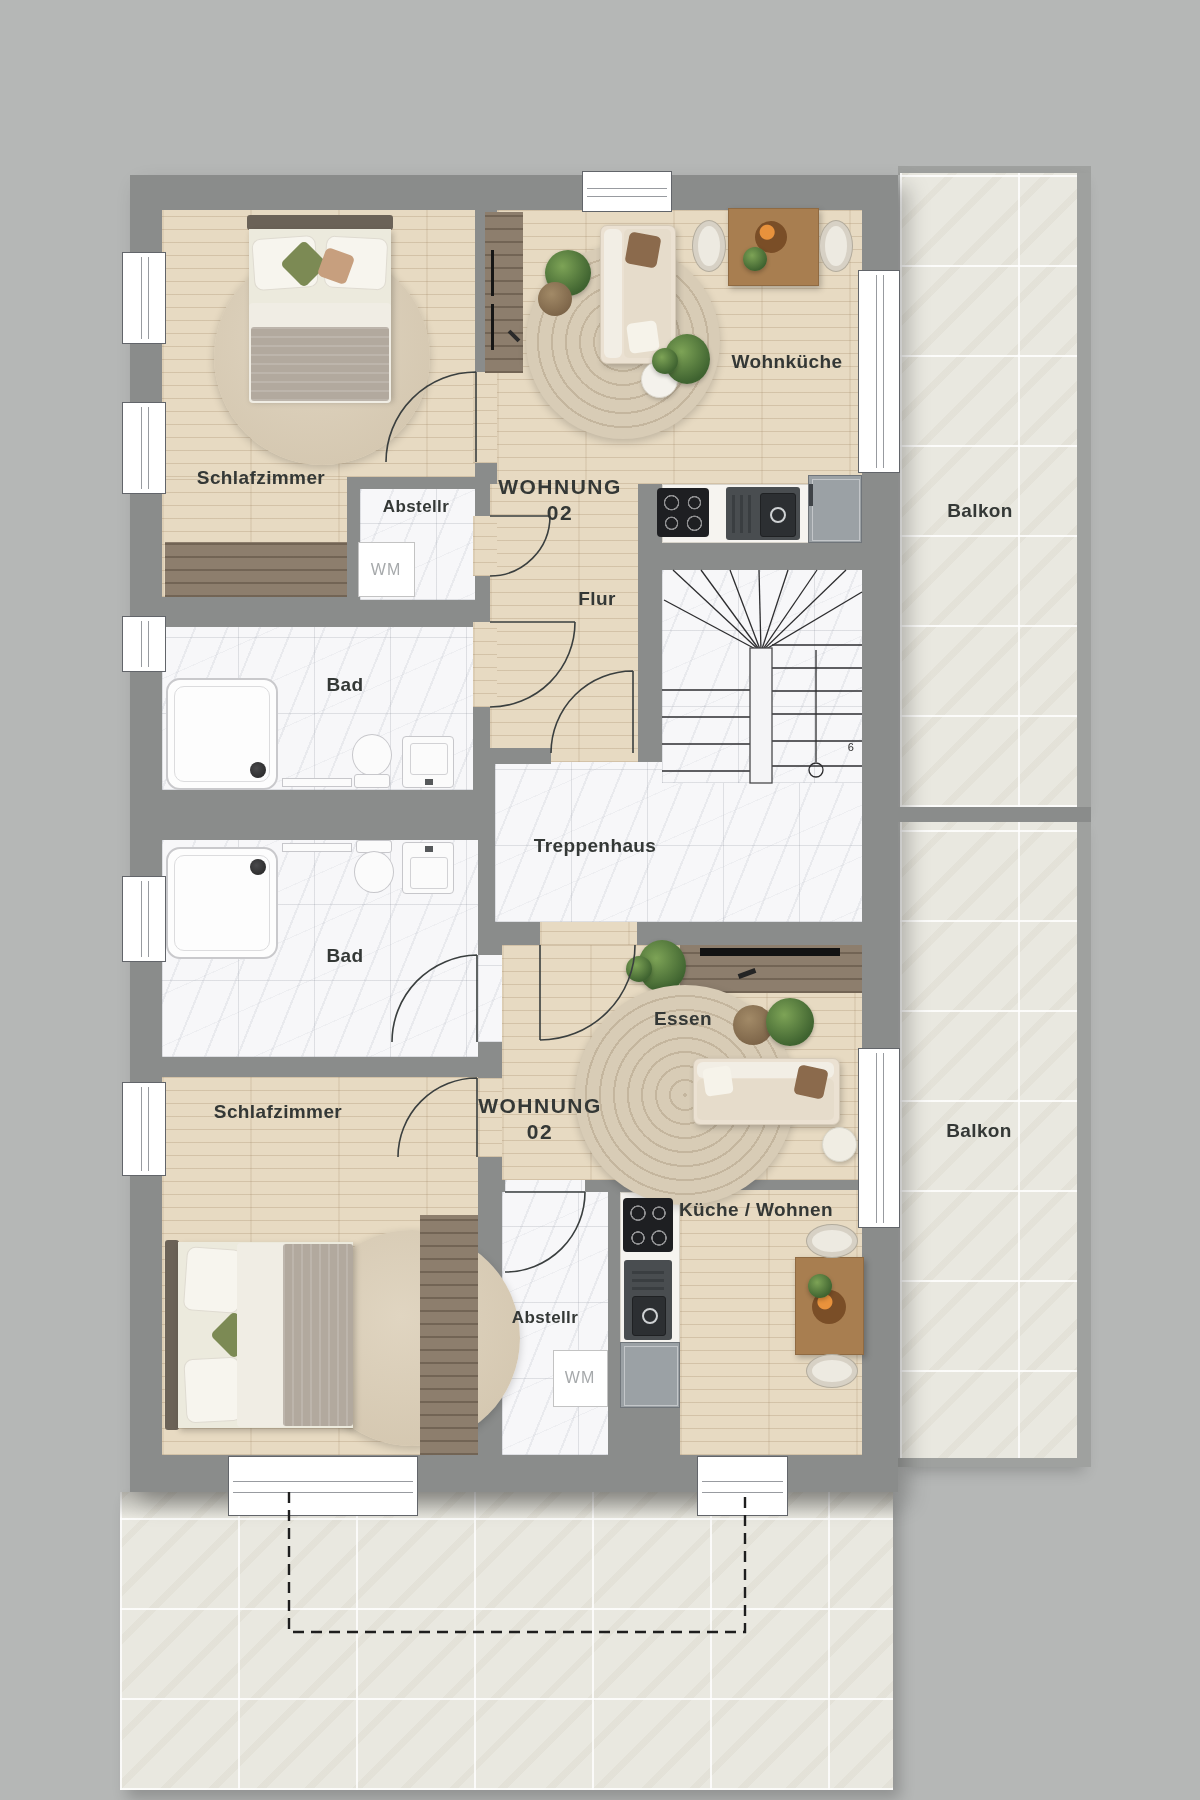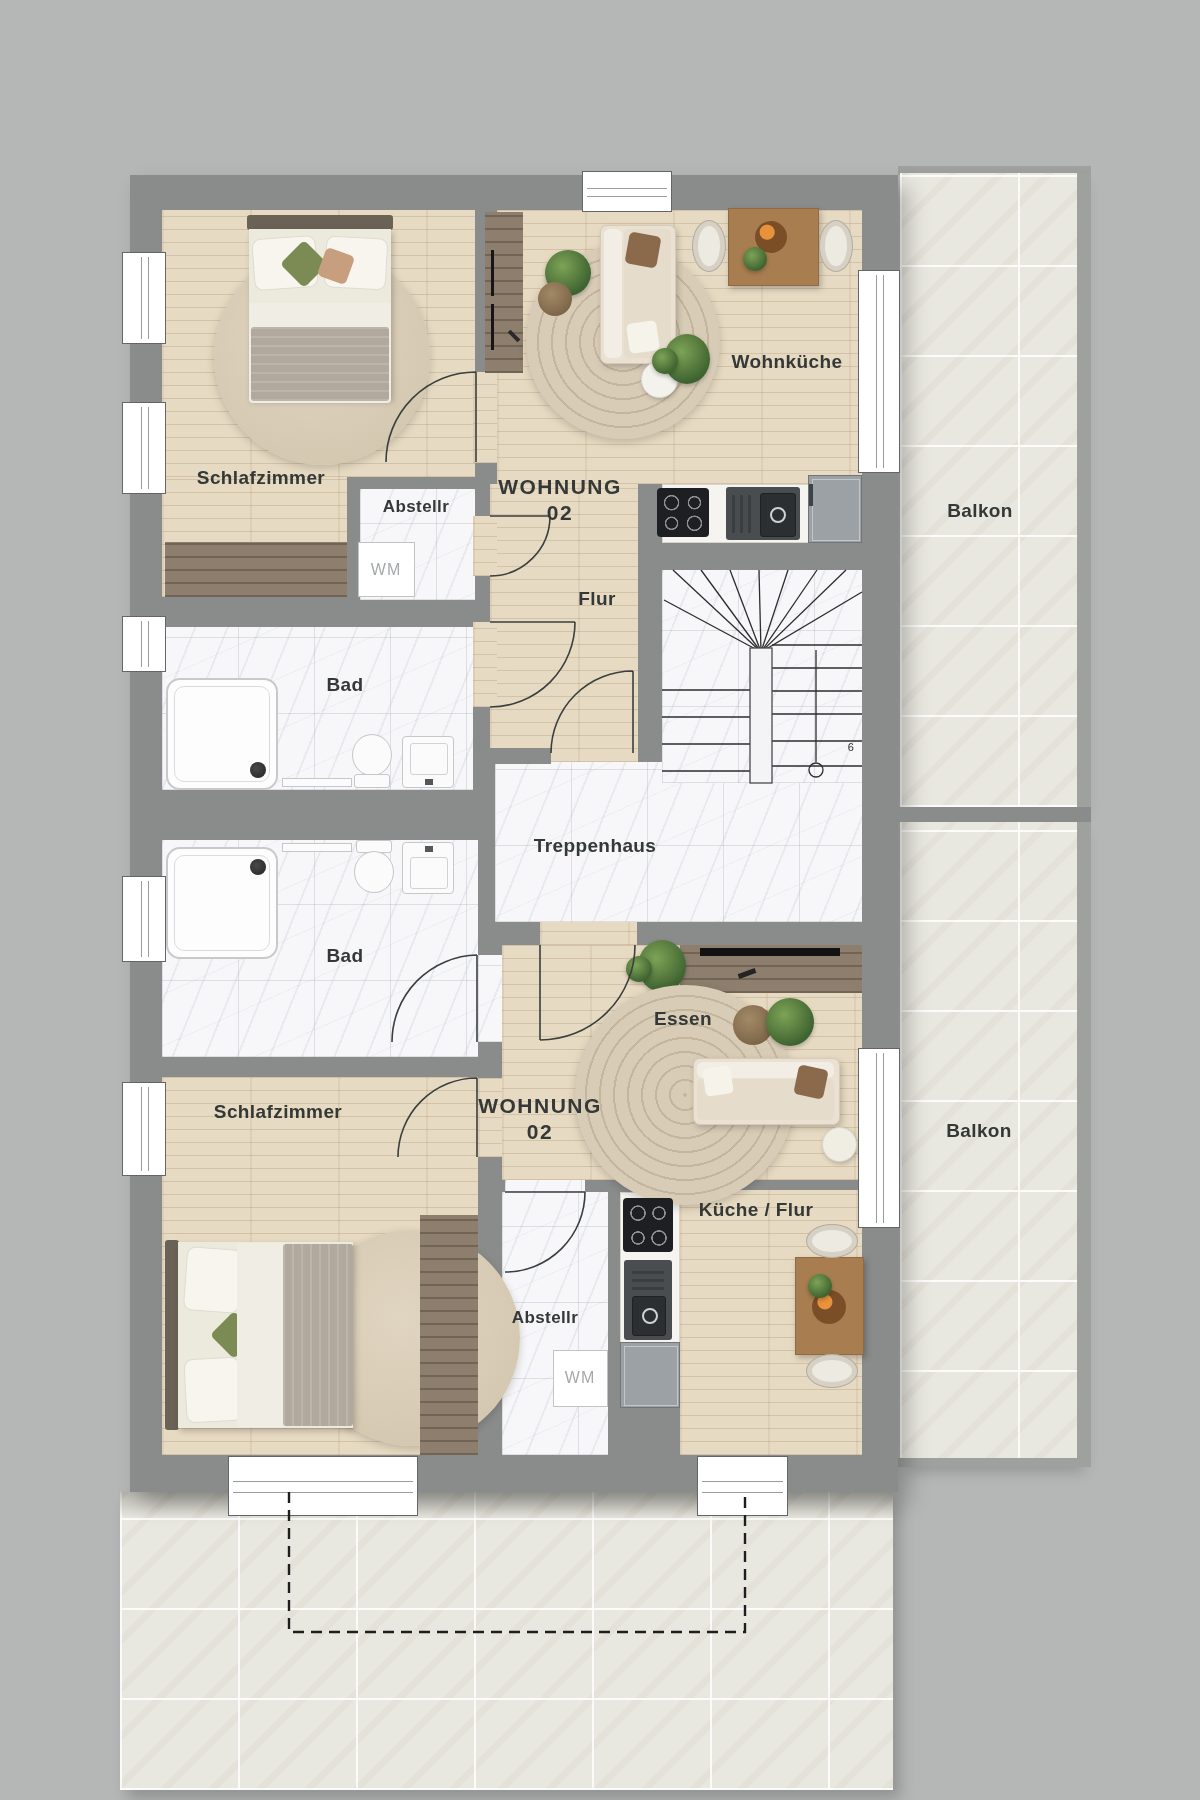--- a/index.html
+++ b/index.html
@@ -300,21 +300,21 @@
   <div class="lbl lbl-apt" style="left:560px;top:487px">WOHNUNG</div>
   <div class="lbl lbl-apt" style="left:560px;top:513px">02</div>
   <div class="lbl" style="left:787px;top:362px">Wohnküche</div>
   <div class="lbl" style="left:597px;top:599px">Flur</div>
   <div class="lbl" style="left:345px;top:685px">Bad</div>
   <div class="lbl" style="left:595px;top:846px">Treppenhaus</div>
   <div class="lbl" style="left:345px;top:956px">Bad</div>
   <div class="lbl" style="left:683px;top:1019px">Essen</div>
   <div class="lbl lbl-apt" style="left:540px;top:1106px">WOHNUNG</div>
   <div class="lbl lbl-apt" style="left:540px;top:1132px">02</div>
-  <div class="lbl" style="left:756px;top:1210px">Küche / Flur</div>
+  <div class="lbl" style="left:756px;top:1210px">Küche / Wohnen</div>
   <div class="lbl" style="left:545px;top:1318px;font-size:17px">Abstellr</div>
   <div class="lbl" style="left:278px;top:1112px">Schlafzimmer</div>
   <div class="lbl" style="left:980px;top:511px">Balkon</div>
   <div class="lbl" style="left:979px;top:1131px">Balkon</div>
   <div class="lbl lbl-wm" style="left:386px;top:570px">WM</div>
   <div class="lbl lbl-wm" style="left:580px;top:1378px">WM</div>
   <div class="lbl lbl-step" style="left:851px;top:747px">6</div>
 
 </div>
 

